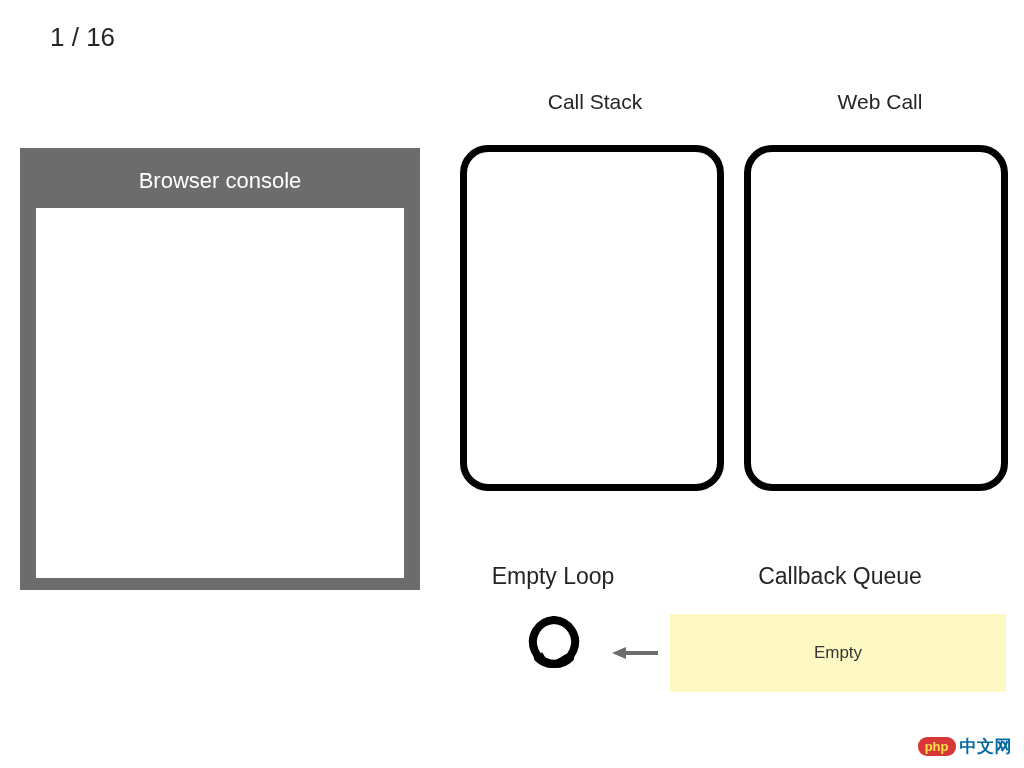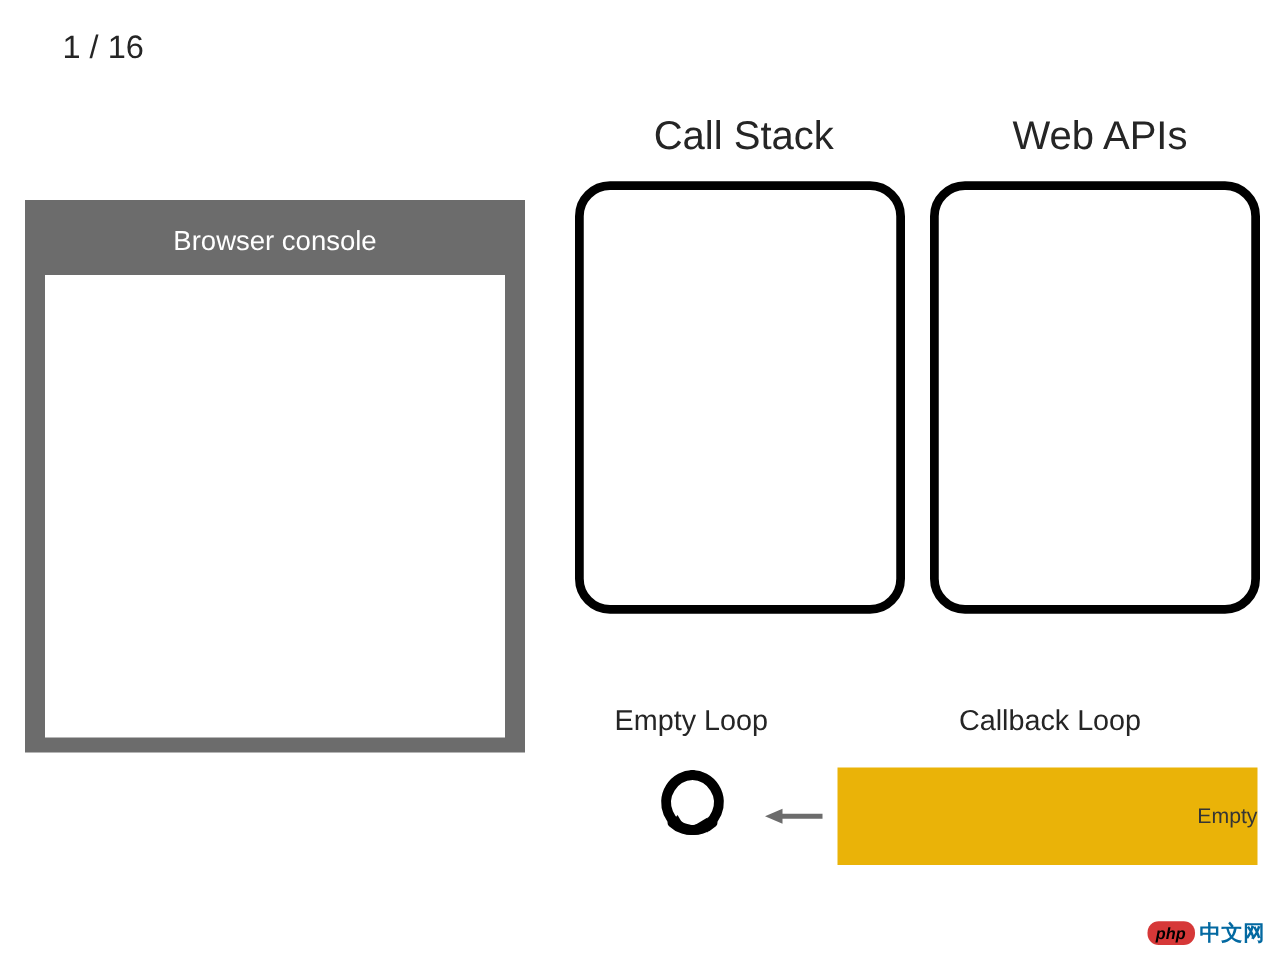--- a/index.html
+++ b/index.html
@@ -24,38 +24,37 @@
       font-weight: 400;
       text-align: right;
     }
     .browser-console-box {
       position: absolute;
       left: 20px;
       top: 148px;
       width: 400px;
       height: 442px;
       background: #6c6c6c;
-      margin-top: 12px;
     }
     .browser-console-title {
       text-align: center;
       color: #ffffff;
       font-size: 22px;
       padding-top: 20px;
       padding-bottom: 14px;
       font-weight: 400;
     }
     .browser-console-inner {
       background: #ffffff;
       margin: 0 16px 16px 16px;
       height: 370px;
     }
     .section-title {
       position: absolute;
-      font-size: 32px;
+      font-size: 21px;
       color: #252525;
       text-align: center;
       font-weight: 400;
     }
     .title-call-stack {
       left: 460px;
       top: 90px;
       width: 270px;
     }
     .title-web-apis {
@@ -92,24 +91,24 @@
       top: 145px;
       width: 264px;
       height: 346px;
     }
     .callback-queue-box {
       position: absolute;
       left: 670px;
       top: 614px;
       width: 336px;
       height: 78px;
-      background: #eab308;
+      background: #fef9c3;
       display: flex;
       align-items: center;
-      justify-content: flex-end;
+      justify-content: center;
       font-size: 17px;
       color: #353535;
     }
     .event-loop-icon {
       position: absolute;
       left: 526px;
       top: 614px;
       width: 56px;
       height: 56px;
     }
@@ -123,52 +122,51 @@
     .watermark {
       position: absolute;
       right: 12px;
       bottom: 10px;
       display: flex;
       align-items: center;
       gap: 4px;
     }
     .watermark-badge {
       background: #d63838;
-      color: #000000;
+      color: #fde047;
       font-weight: bold;
       font-size: 13px;
       padding: 2px 7px;
       border-radius: 9px;
-      font-style: italic;
     }
     .watermark-text {
       color: #0369a1;
       font-size: 17px;
       font-weight: 600;
       letter-spacing: 0.5px;
     }
   </style>
 </head>
 <body>
 
 <div class="page-counter">1 / 16</div>
 
 <div class="browser-console-box">
   <div class="browser-console-title">Browser console</div>
   <div class="browser-console-inner"></div>
 </div>
 
 <div class="section-title title-call-stack">Call Stack</div>
-<div class="section-title title-web-apis">Web APIs</div>
+<div class="section-title title-web-apis">Web Call</div>
 
 <div class="rounded-box call-stack-box"></div>
 <div class="rounded-box web-apis-box"></div>
 
 <div class="section-title title-event-loop">Empty Loop</div>
-<div class="section-title title-callback-queue">Callback Loop</div>
+<div class="section-title title-callback-queue">Callback Queue</div>
 
 <div class="event-loop-icon">
   <svg viewBox="0 0 56 56" width="56" height="56">
     <path d="M 28 6 A 22 22 0 1 1 12 44" fill="none" stroke="#000" stroke-width="8" stroke-linecap="round"></path>
     <path d="M 38 48 L 44 40 L 50 50 Z" fill="#000" transform="translate(-28,-2)"></path>
     <path d="M 28 6 A 22 22 0 1 0 44 44" fill="none" stroke="#000" stroke-width="8" stroke-linecap="round"></path>
     <polygon points="40,46 50,40 50,52" fill="#000" transform="translate(-10,0)"></polygon>
   </svg>
 </div>
 

